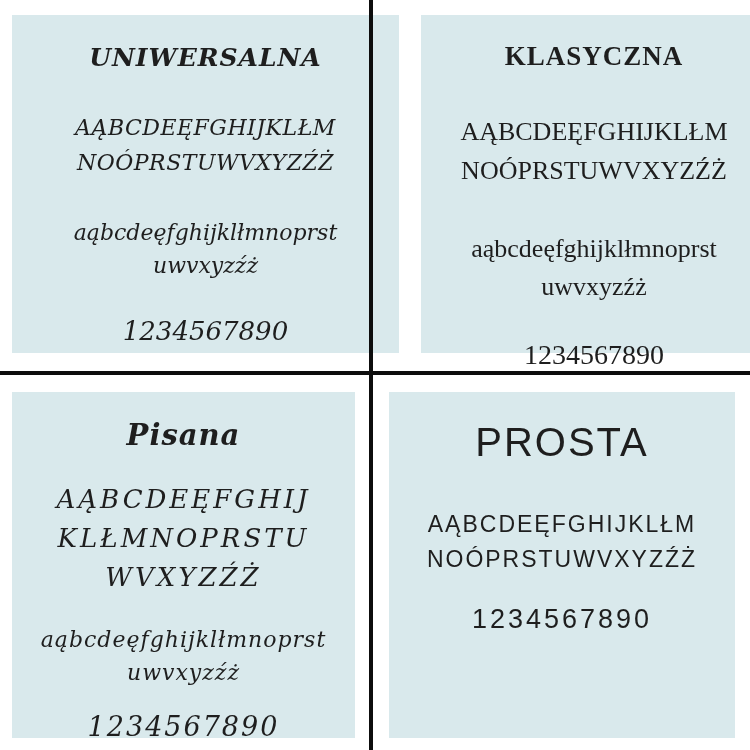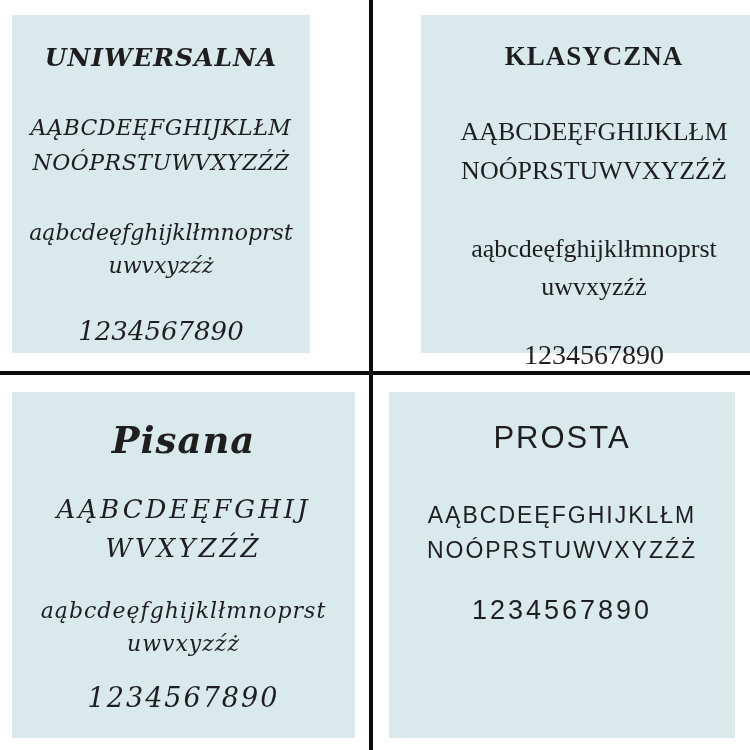--- a/index.html
+++ b/index.html
@@ -33,21 +33,21 @@
   .panel {
     position: absolute;
     background: #d9e9ec;
     display: flex;
     flex-direction: column;
     align-items: center;
     text-align: center;
     color: #1e1e1e;
     z-index: 1;
   }
-  .panel.tl { left: 12px;  top: 15px;  width: 298px; height: 338px; }
+  .panel.tl { left: 12px;  top: 15px;  width: 387px; height: 338px; }
   .panel.tr { left: 389px; top: 15px;  width: 346px; height: 338px; }
   .panel.bl { left: 12px;  top: 392px; width: 343px; height: 346px; }
   .panel.br { left: 389px; top: 392px; width: 346px; height: 346px; }
 
   .title { margin: 0; font-weight: bold; }
 
   
   .font-uni { font-family: "DejaVu Serif", serif; font-style: italic; }
   .tl .title  { margin-top: 28px; font-size: 25px; letter-spacing: 1px; }
   .tl .upper  { margin-top: 38px; font-size: 22px; line-height: 1.6; letter-spacing: 0.5px; }
@@ -56,28 +56,28 @@
 
   
   .font-kla { font-family: "Liberation Serif", serif; margin-left: 32px; }
   .tr .title  { margin-top: 26px; font-size: 27px; letter-spacing: 1px; }
   .tr .upper  { margin-top: 40px; font-size: 26px; line-height: 1.5; }
   .tr .lower  { margin-top: 40px; font-size: 26px; line-height: 1.45; }
   .tr .digits { margin-top: 34px; font-size: 28px; }
 
   
   .font-pis { font-family: "DejaVu Serif", serif; font-style: italic; }
-  .bl .title  { margin-top: 26px; font-size: 37px; letter-spacing: 1px; }
+  .bl .title  { margin-top: 26px; font-size: 29px; letter-spacing: 1px; }
   .bl .upper  { margin-top: 28px; font-size: 26px; line-height: 1.5; letter-spacing: 3px; }
   .bl .lower  { margin-top: 26px; font-size: 22px; line-height: 1.5; letter-spacing: 1px; }
   .bl .digits { margin-top: 22px; font-size: 27px; letter-spacing: 2px; }
 
   
   .font-pro { font-family: "Liberation Sans", sans-serif; font-weight: 300; }
-  .br .title  { margin-top: 28px; font-size: 31px; letter-spacing: 2px; font-weight: 400; }
+  .br .title  { margin-top: 28px; font-size: 40px; letter-spacing: 2px; font-weight: 400; }
   .br .upper  { margin-top: 42px; font-size: 23px; line-height: 1.5; letter-spacing: 2px; }
   .br .lower  { margin-top: 32px; font-size: 23px; line-height: 1.5; letter-spacing: 2px; }
   .br .digits { margin-top: 28px; font-size: 27px; letter-spacing: 3px; }
 </style>
 </head>
 <body>
 
 <div class="canvas">
 
   <div class="divider-v"></div>
@@ -106,20 +106,21 @@
       <div>aąbcdeęfghijklłmnoprst</div>
       <div>uwvxyzźż</div>
     </div>
     <div class="digits">1234567890</div>
   </section>
 
   <section class="panel bl font-pis">
     <h2 class="title">Pisana</h2>
     <div class="upper">
       <div>AĄBCDEĘFGHIJ</div>
+      <div>KLŁMNOPRSTU</div>
       <div>WVXYZŹŻ</div>
     </div>
     <div class="lower">
       <div>aąbcdeęfghijklłmnoprst</div>
       <div>uwvxyzźż</div>
     </div>
     <div class="digits">1234567890</div>
   </section>
 
   <section class="panel br font-pro">

